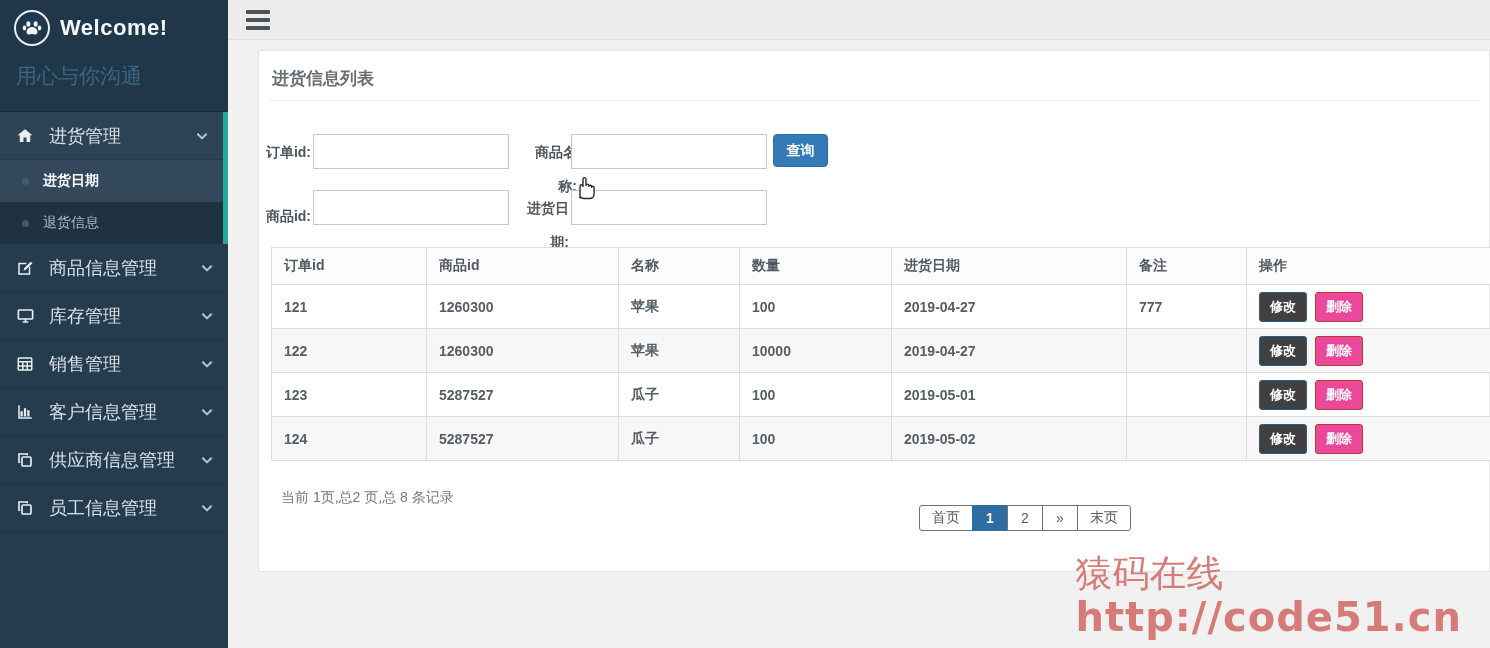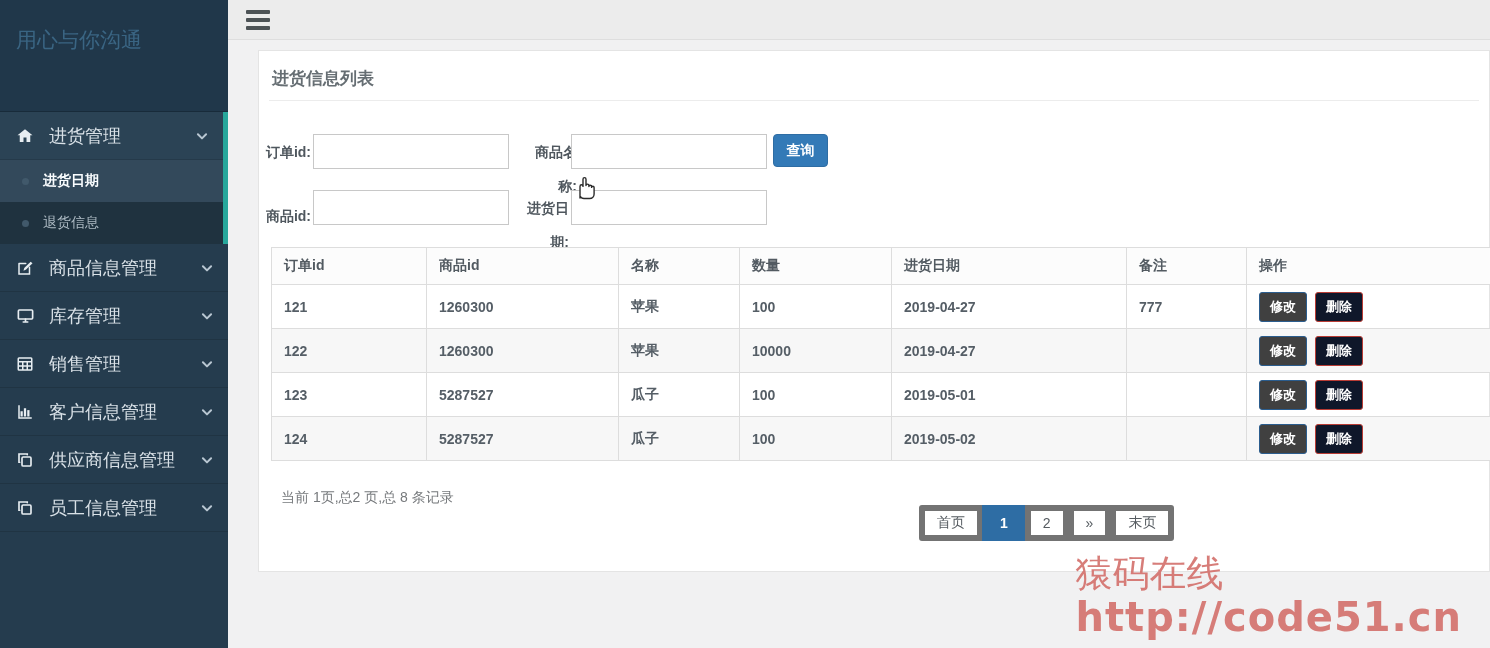--- a/index.html
+++ b/index.html
@@ -62,28 +62,28 @@
   .grid { position:absolute; left:12px; top:196px; width:1334px;
     border-collapse:collapse; table-layout:fixed; }
   .grid th, .grid td { border:1px solid #dddddd; font-size:14px; color:#555e66;
     text-align:left; padding:0 12px; overflow:hidden; white-space:nowrap; }
   .grid th { height:37px; font-weight:700; color:#525a61; background:#fcfcfc; }
   .grid td { height:44px; font-weight:700; }
   .grid tr.striped td { background:#f7f7f7; }
   .btn-edit, .btn-del { display:inline-block; border-radius:3px; color:#fff;
     font-size:13px; font-weight:700; padding:5px 10px; cursor:pointer; border:none; }
   .btn-edit { background:#404040; border:1px solid #2b5d8e; margin-right:8px; }
-  .btn-del  { background:#0f172a; border:1px solid #b93c35; }
+  .btn-del  { background:#ec4899; border:1px solid #b93c35; }
 
   
   .summary { position:absolute; left:22px; top:438px; font-size:14px; color:#76797c; }
   .pagination { position:absolute; left:660px; top:454px; display:flex; list-style:none; }
   .page-item { min-width:36px; height:25px; padding:12px 12px; display:flex;
     align-items:center; justify-content:center; background:#fff;
-    border:6px solid #737373; margin-left:-1px; font-size:14px; color:#555b60;
+    border:1px solid #737373; margin-left:-1px; font-size:14px; color:#555b60;
     cursor:pointer; }
   .page-item:first-child { border-radius:3px 0 0 3px; margin-left:0; }
   .page-item:last-child { border-radius:0 3px 3px 0; }
   .page-item.active { background:#2e6da4; border-color:#2e6da4; color:#fff; font-weight:700; }
 
   
   .watermark { position:absolute; right:28px; bottom:8px; text-align:left;
     color:#d4736e; opacity:.92; z-index:5; pointer-events:none; }
   .wm-line1 { font-family:"Liberation Serif","DejaVu Serif",serif;
     font-size:37px; line-height:40px; }
@@ -93,20 +93,32 @@
   
   .cursor { position:absolute; left:571px; top:172px; z-index:9; pointer-events:none; }
 </style>
 </head>
 <body>
 
 <div class="app">
 
   <aside class="sidebar">
     <div class="brand">
+      <div class="brand-row">
+        <span class="paw-badge">
+          <svg width="22" height="22" viewBox="0 0 24 24" fill="#eef3f6">
+            <ellipse cx="8" cy="7.5" rx="2.2" ry="3"></ellipse>
+            <ellipse cx="16" cy="7.5" rx="2.2" ry="3"></ellipse>
+            <ellipse cx="3.8" cy="12" rx="2" ry="2.6"></ellipse>
+            <ellipse cx="20.2" cy="12" rx="2" ry="2.6"></ellipse>
+            <path d="M12 11c3.4 0 6 2.8 6 5.4 0 1.8-1.3 2.8-2.9 2.8-1.1 0-2-.6-3.1-.6s-2 .6-3.1.6c-1.6 0-2.9-1-2.9-2.8C6 13.8 8.6 11 12 11z"></path>
+          </svg>
+        </span>
+        <span class="brand-title">Welcome!</span>
+      </div>
       <div class="brand-sub">用心与你沟通</div>
     </div>
 
     <nav class="menu">
 
       <div class="group-active">
         <div class="menu-item parent">
           <span class="mi-icon">
             <svg width="18" height="18" viewBox="0 0 24 24" fill="#e8eef2">
               <path d="M12 3 2 11h3v9h5v-6h4v6h5v-9h3L12 3z"></path>

